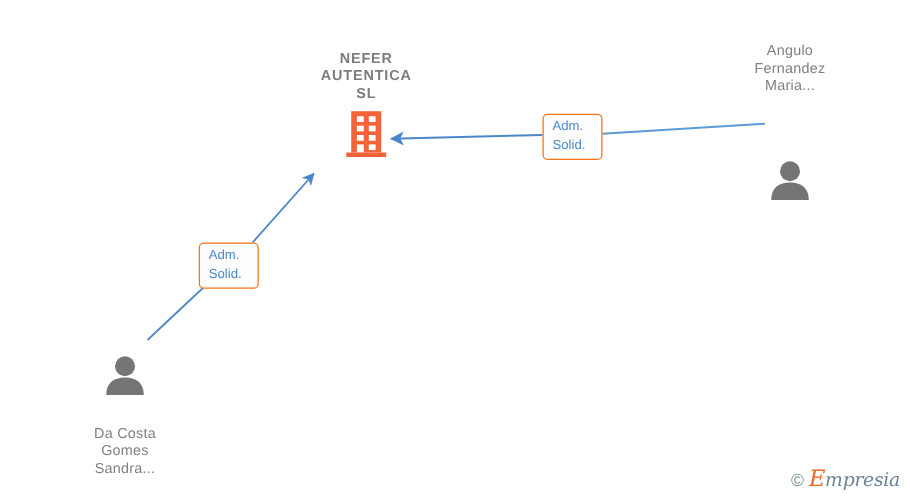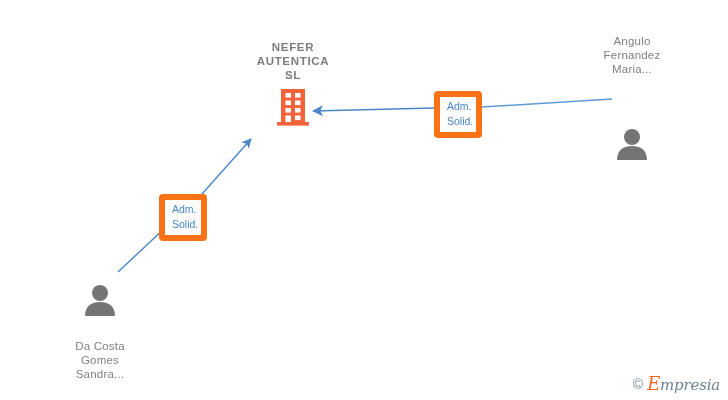--- a/index.html
+++ b/index.html
@@ -73,21 +73,21 @@
   #node-person-left {
     left: 45px;
     top: 284px;
   }
   #node-person-left .node-label { margin-top: 19px; }
 
   
   .edge-label {
     position: absolute;
     box-sizing: border-box;
-    border: 6px solid #f97316;
+    border: 1px solid #f97316;
     border-radius: 4px;
     background: #fdfdfd;
     color: #4a86c8;
     font-size: 10.5px;
     line-height: 15px;
     padding: 2px 7px 3px 7px;
     text-align: left;
     white-space: pre-line;
   }
   #edge-label-right {

